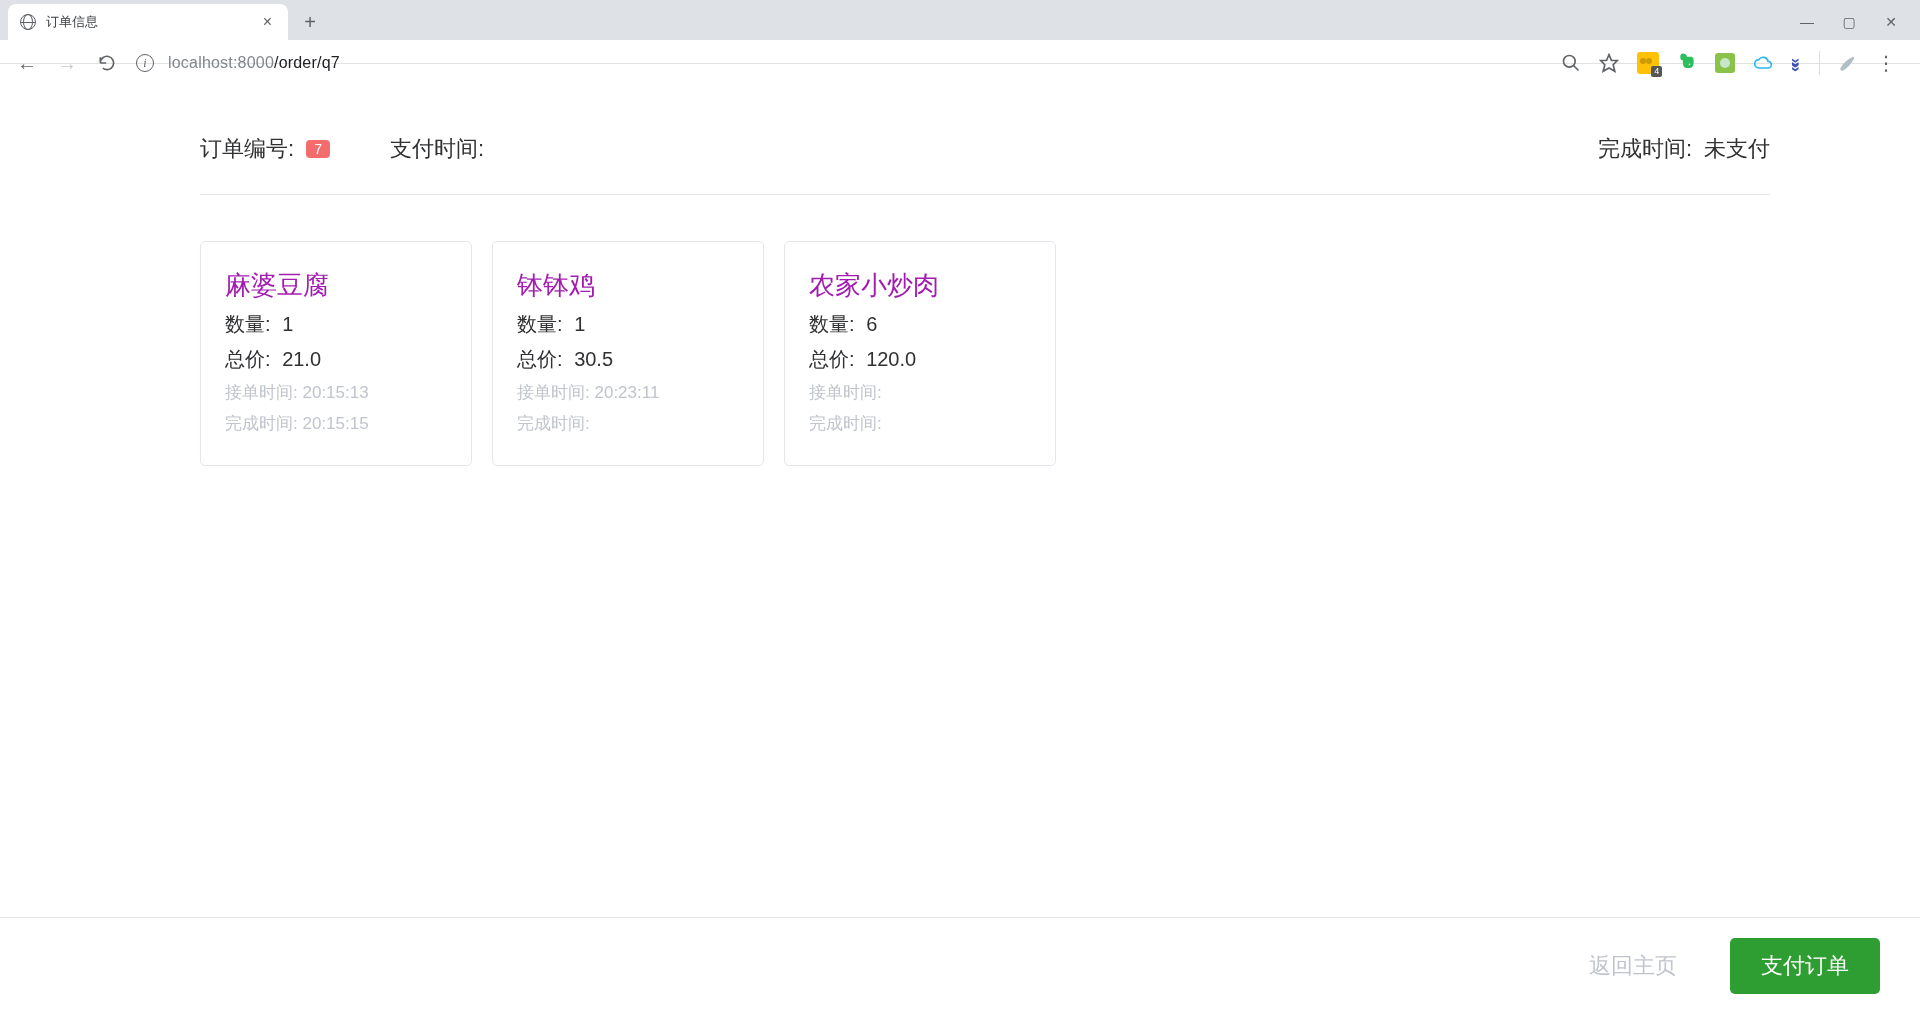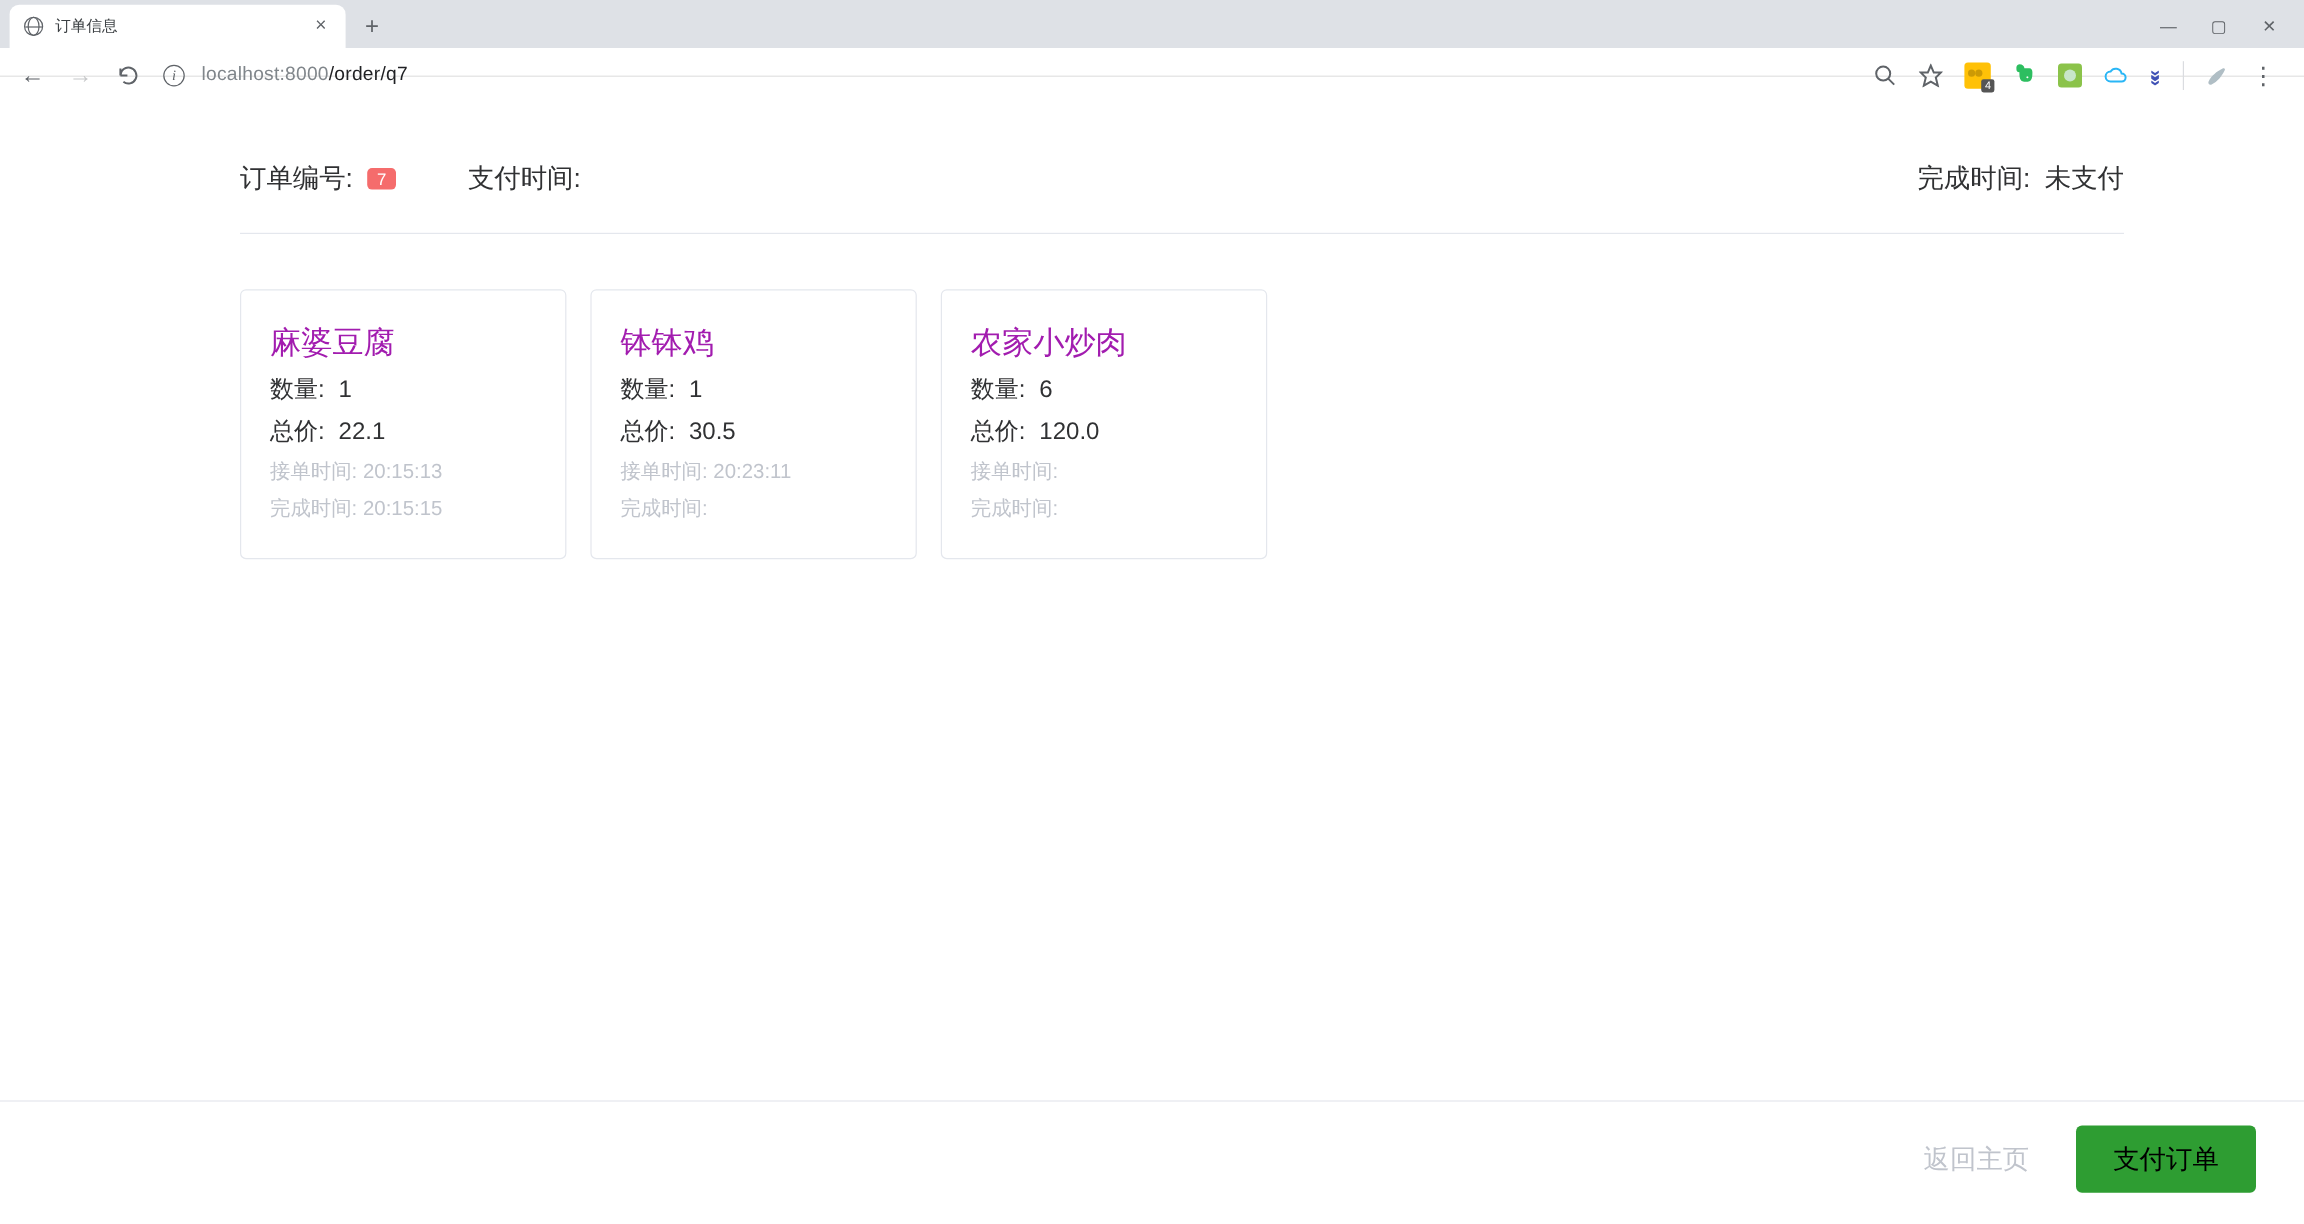--- a/index.html
+++ b/index.html
@@ -50,24 +50,24 @@
     .order-header .spacer { flex: 1; }
     .badge-red { background: #f56c6c; color: #fff; font-size: 14px; padding: 1px 8px; border-radius: 4px; font-weight: 500; }
 
     .cards { display: flex; gap: 20px; margin-top: 46px; }
     .card { width: 272px; border: 1px solid #e4e7ed; border-radius: 5px; padding: 26px 30px 30px 24px; }
     .card-title { font-size: 26px; color: #a21caf; margin-bottom: 8px; }
     .card-row { font-size: 20px; color: #303133; margin-top: 8px; }
     .card-row .row-label { margin-right: 6px; }
     .card-meta { font-size: 17px; color: #c0c4cc; margin-top: 8px; }
 
-    .footer { position: fixed; bottom: 0; left: 0; right: 0; border-top: 1px solid #e4e7ed; display: flex; justify-content: flex-end; gap: 8px; padding: 20px 40px 26px; background: #fff; }
+    .footer { position: fixed; bottom: 0; left: 0; right: 0; border-top: 1px solid #e4e7ed; display: flex; justify-content: flex-end; gap: 22px; padding: 20px 40px 26px; background: #fff; }
     .btn { height: 56px; min-width: 150px; border-radius: 5px; font-size: 22px; display: inline-flex; align-items: center; justify-content: center; padding: 0 28px; }
     .btn-default { background: transparent; color: #c0c4cc; }
-    .btn-primary { background: #2ea44f; background: #2aa738; color: #000000; }
+    .btn-primary { background: #2ea44f; background: #2aa738; color: #ffffff; }
     .btn-primary { background: #2ea44f; }
     .btn-primary { background-color: #32a852; }
     .btn-primary { background-color: #2e9b33; }
     .btn-primary { background: #2e9d32; }
   </style>
 </head>
 <body>
 
 <div class="browser-chrome">
   <div class="tab-bar">
@@ -151,21 +151,21 @@
     <div class="block">
       <span class="label">完成时间:</span>
       <span>未支付</span>
     </div>
   </div>
 
   <div class="cards">
     <div class="card">
       <div class="card-title">麻婆豆腐</div>
       <div class="card-row"><span class="row-label">数量:</span> <span>1</span></div>
-      <div class="card-row"><span class="row-label">总价:</span> <span>22.1</span></div>
+      <div class="card-row"><span class="row-label">总价:</span> <span>21.0</span></div>
       <div class="card-meta"><span>接单时间:</span> <span>20:15:13</span></div>
       <div class="card-meta"><span>完成时间:</span> <span>20:15:15</span></div>
     </div>
     <div class="card">
       <div class="card-title">钵钵鸡</div>
       <div class="card-row"><span class="row-label">数量:</span> <span>1</span></div>
       <div class="card-row"><span class="row-label">总价:</span> <span>30.5</span></div>
       <div class="card-meta"><span>接单时间:</span> <span>20:23:11</span></div>
       <div class="card-meta"><span>完成时间:</span> <span></span></div>
     </div>

